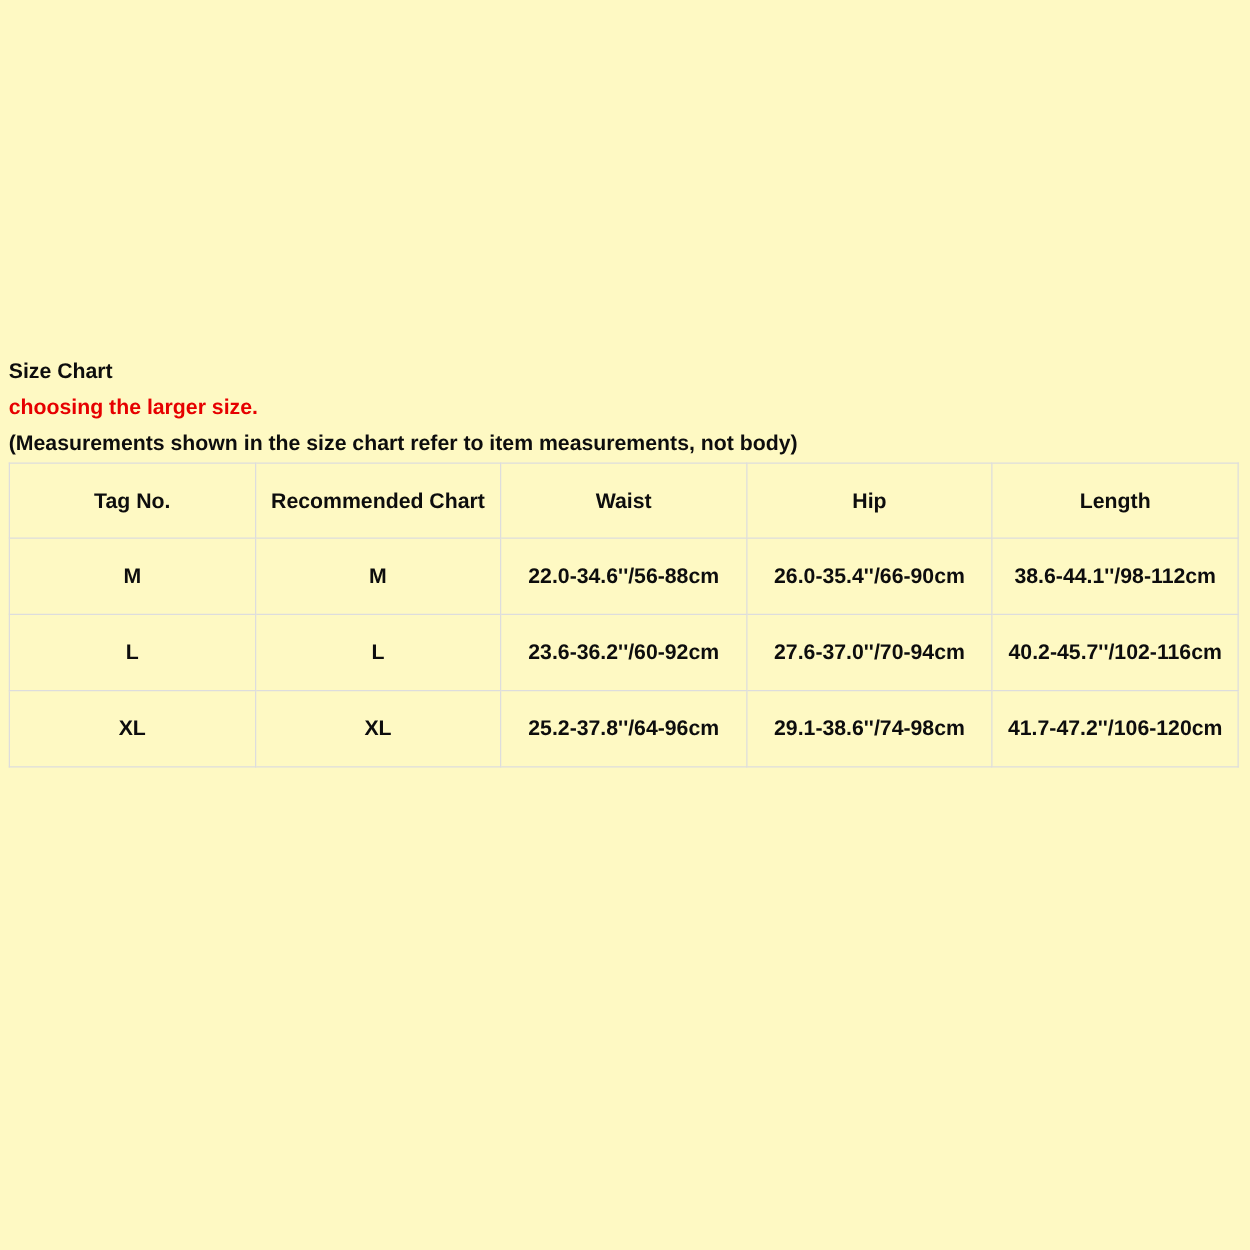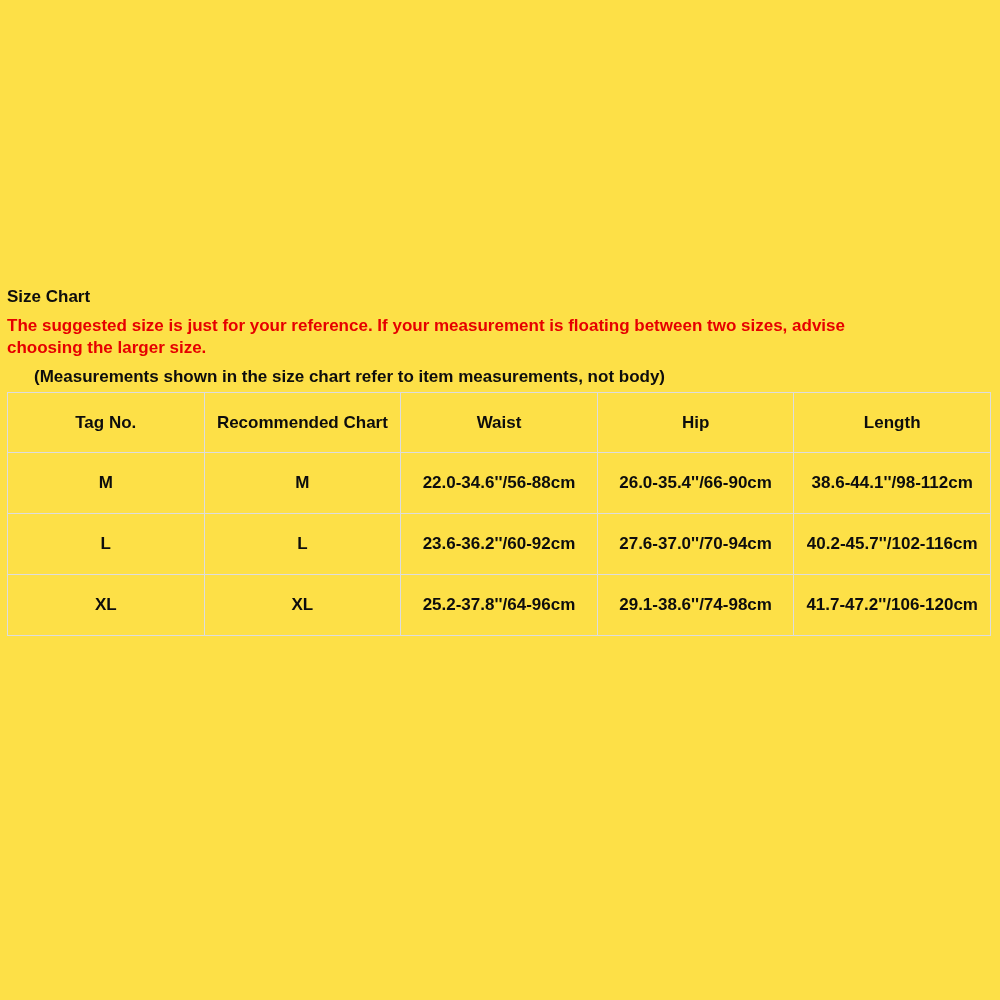--- a/index.html
+++ b/index.html
@@ -4,21 +4,21 @@
 <style>
   html, body {
     margin: 0;
     padding: 0;
     background: #ffffff;
   }
   .page {
     position: relative;
     width: 1000px;
     height: 1000px;
-    background: #fde047;
+    background: #fef9c3;
     font-family: "Liberation Sans", sans-serif;
     font-weight: bold;
     color: #0d0d0d;
     overflow: hidden;
   }
   .content {
     position: absolute;
     left: 7px;
     top: 286px;
     width: 984px;
@@ -32,21 +32,20 @@
   .warning {
     margin-top: 8px;
     color: #e60000;
     font-size: 17px;
     line-height: 22px;
   }
   .note {
     margin-top: 7px;
     font-size: 17px;
     line-height: 22px;
-    margin-left: 27px;
   }
   table.size-table {
     margin-top: 4px;
     border-collapse: collapse;
     width: 984px;
     table-layout: fixed;
   }
   table.size-table th,
   table.size-table td {
     border: 1px solid #dddddd;
@@ -68,21 +67,20 @@
 </style>
 </head>
 <body>
 
 <div class="page">
   <div class="content">
 
     <p class="title">Size Chart</p>
 
     <div class="warning">
-      <div>The suggested size is just for your reference. If your measurement is floating between two sizes, advise</div>
       <div>choosing the larger size.</div>
     </div>
 
     <div class="note">(Measurements shown in the size chart refer to item measurements, not body)</div>
 
     <table class="size-table">
       <thead>
         <tr>
           <th>Tag No.</th>
           <th>Recommended Chart</th>

